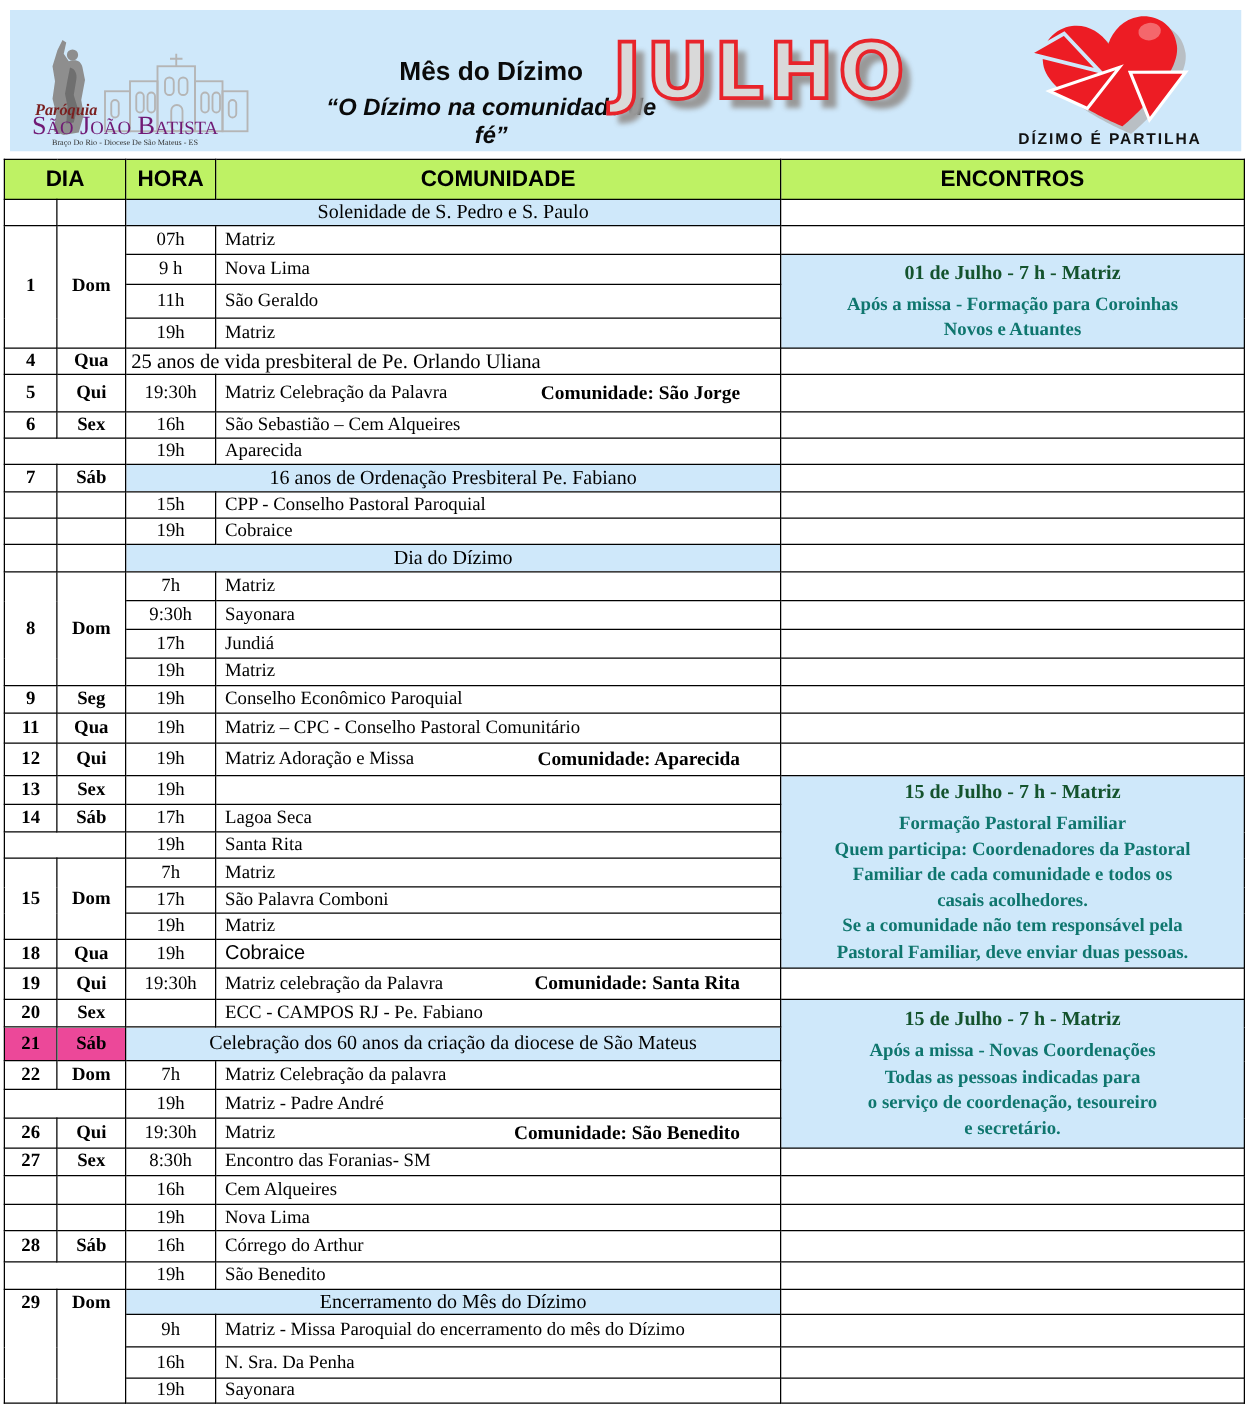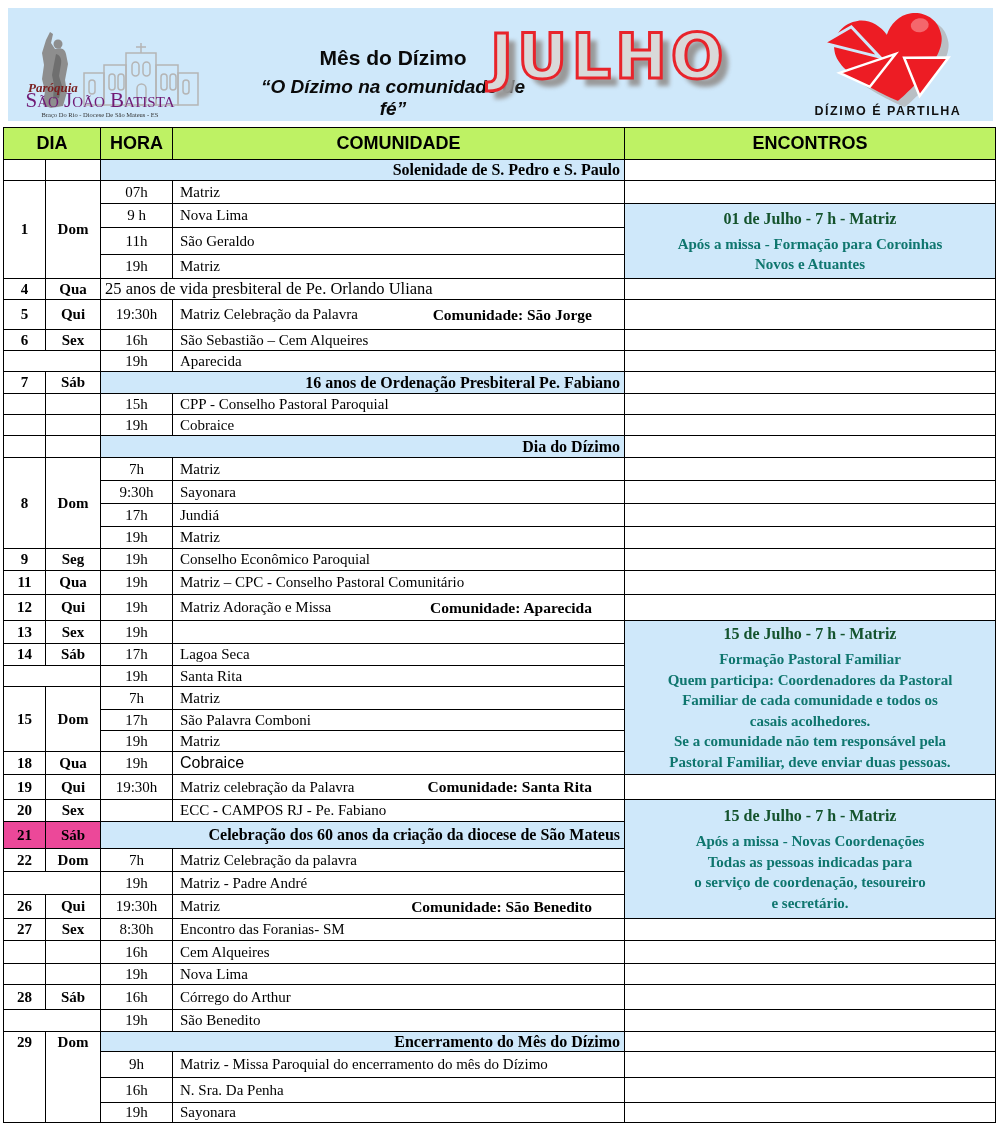--- a/index.html
+++ b/index.html
@@ -33,21 +33,21 @@
   th{font-family:"Liberation Sans",sans-serif;font-weight:bold;font-size:18px;height:31px;
         background:#bef264;}
   td.dia,td.wd{font-weight:bold;font-size:15px;text-align:center;font-family:"Liberation Serif",serif;}
   td.dia2{background:#fff;}
   td.hora{font-size:15px;text-align:center;font-family:"Liberation Serif",serif;}
   td.com{font-size:15px;text-align:left;padding-left:7px;font-family:"Liberation Serif",serif;}
   td.com.sans{font-family:"Liberation Sans",sans-serif;font-size:16px;}
   td.com .comlabel{font-weight:bold;font-size:15.5px;margin-right:28px;}
   td.com.flex{display:table-cell;}
   td.com.flex .inner{display:flex;justify-content:space-between;align-items:center;}
-  td.banner{background:#cfe8fa;text-align:right;font-weight:bold;font-size:16px;
+  td.banner{background:#cfe8fa;text-align:center;font-weight:normal;font-size:16px;
         font-family:"Liberation Serif",serif;}
   td.event{font-size:16.5px;text-align:left;padding-left:4px;font-family:"Liberation Serif",serif;}
   td.enc{background:#fff;}
   td.encblock{background:#cfe8fa;text-align:center;vertical-align:middle;
         font-family:"Liberation Serif",serif;font-weight:bold;padding:2px 4px;}
   .enc-title{color:#14532d;font-size:16px;line-height:22px;margin-bottom:4px;}
   .enc-line{font-size:15px;line-height:20.5px;color:#0f766e;}
   td.bg{background:#ec4899;}
   td.vtop{vertical-align:top;padding-top:2px;}
 </style>

